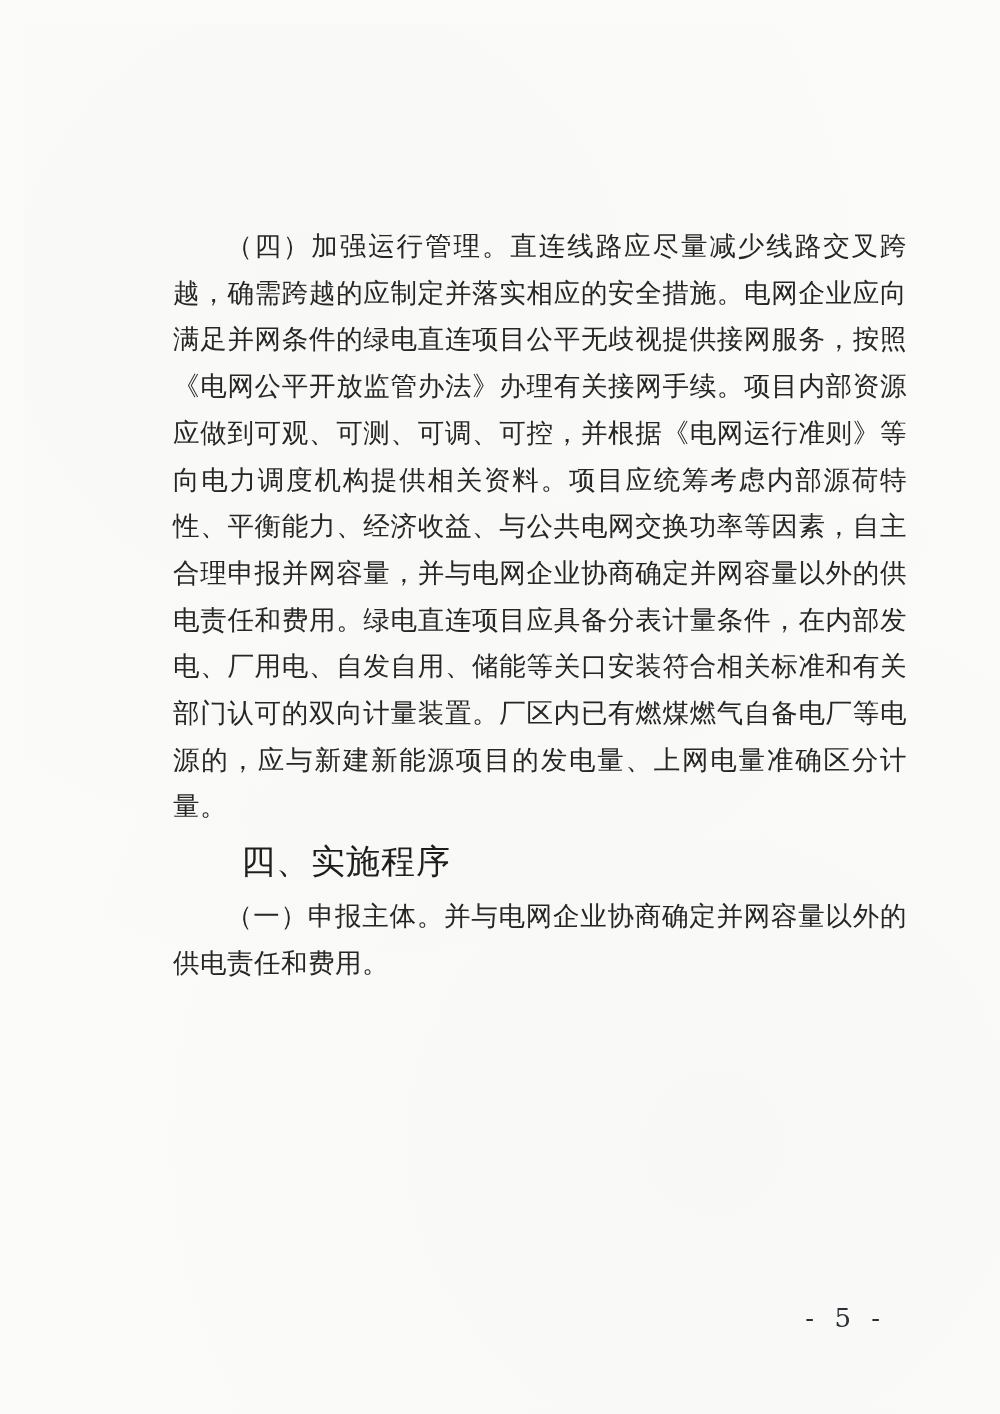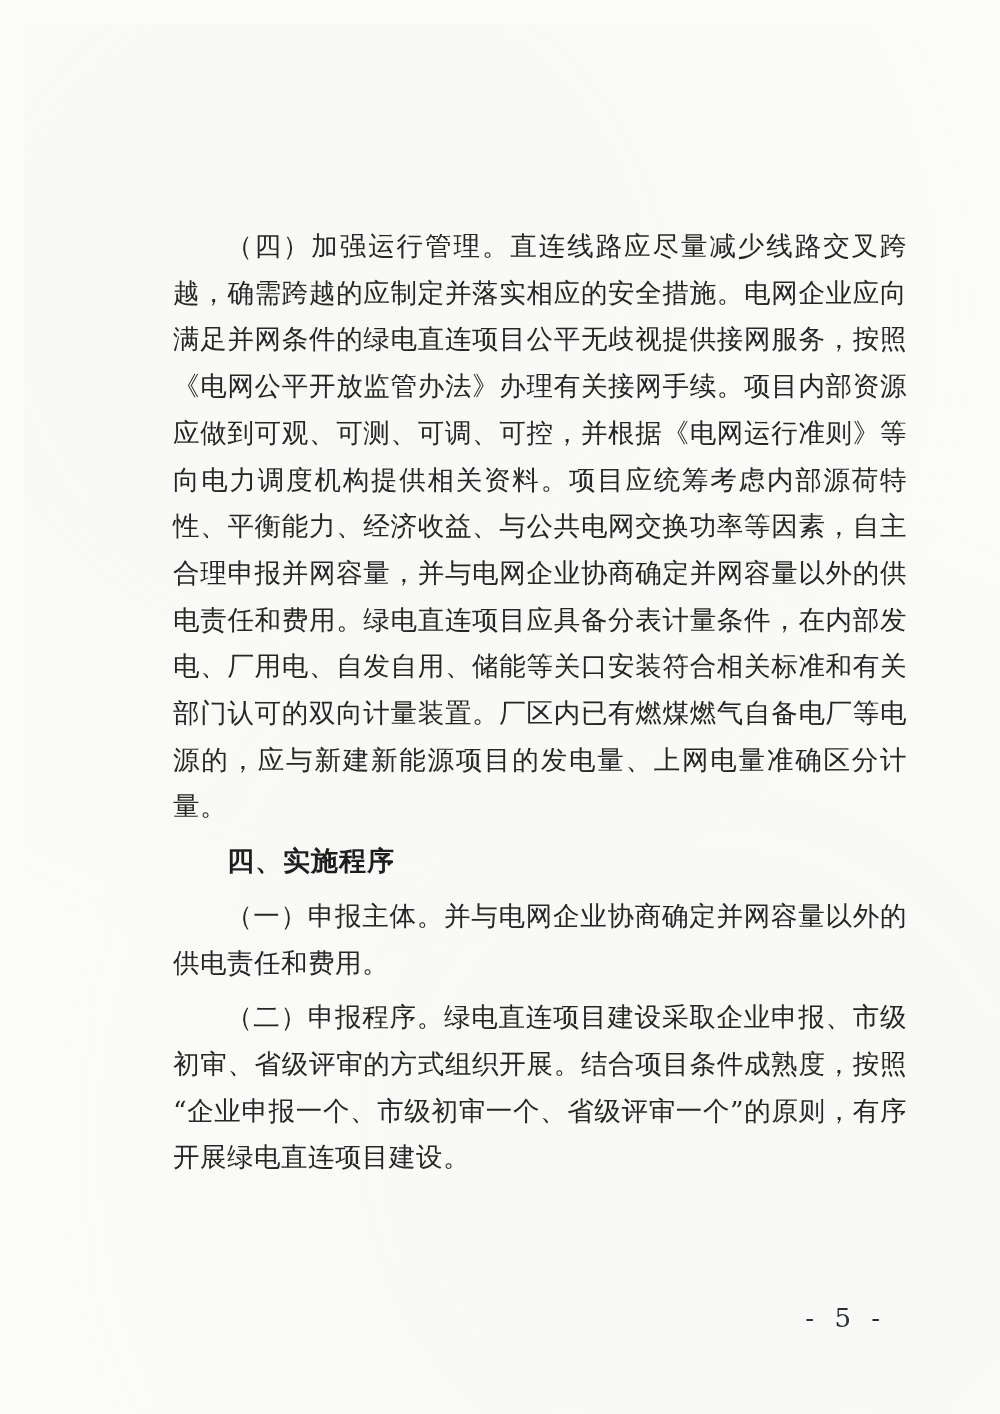--- a/index.html
+++ b/index.html
@@ -39,22 +39,22 @@
     line-height: 46.7px;
     text-align: justify;
     text-justify: inter-character;
     text-indent: 2em;
     color: #262626;
     letter-spacing: 0.5px;
   }
 
   .heading {
     font-family: "DejaVu Sans", "Liberation Sans", sans-serif;
-    font-weight: bold;
-    font-size: 27px;
+    font-weight: normal;
+    font-size: 34px;
     line-height: 46.7px;
     text-indent: 2em;
     color: #1e1e1e;
     letter-spacing: 1px;
   }
 
   .page-number {
     position: absolute;
     top: 1270px;
     right: 114px;
@@ -71,18 +71,17 @@
 <div class="page">
 
   <div class="content">
     <p class="para">（四）加强运行管理。直连线路应尽量减少线路交叉跨越，确需跨越的应制定并落实相应的安全措施。电网企业应向满足并网条件的绿电直连项目公平无歧视提供接网服务，按照《电网公平开放监管办法》办理有关接网手续。项目内部资源应做到可观、可测、可调、可控，并根据《电网运行准则》等向电力调度机构提供相关资料。项目应统筹考虑内部源荷特性、平衡能力、经济收益、与公共电网交换功率等因素，自主合理申报并网容量，并与电网企业协商确定并网容量以外的供电责任和费用。绿电直连项目应具备分表计量条件，在内部发电、厂用电、自发自用、储能等关口安装符合相关标准和有关部门认可的双向计量装置。厂区内已有燃煤燃气自备电厂等电源的，应与新建新能源项目的发电量、上网电量准确区分计量。</p>
 
 
     <h2 class="heading">四、实施程序</h2>
 
     <p class="para">（一）申报主体。并与电网企业协商确定并网容量以外的供电责任和费用。</p>
 
-    <p class="para">（二）申报程序。绿电直连项目建设采取企业申报、市级初审、省级评审的方式组织开展。结合项目条件成熟度，按照“企业申报一个、市级初审一个、省级评审一个”的原则，有序开展绿电直连项目建设。</p>
   </div>
 
   <div class="page-number">- 5 -</div>
 
 </div>
 
 </body></html>

